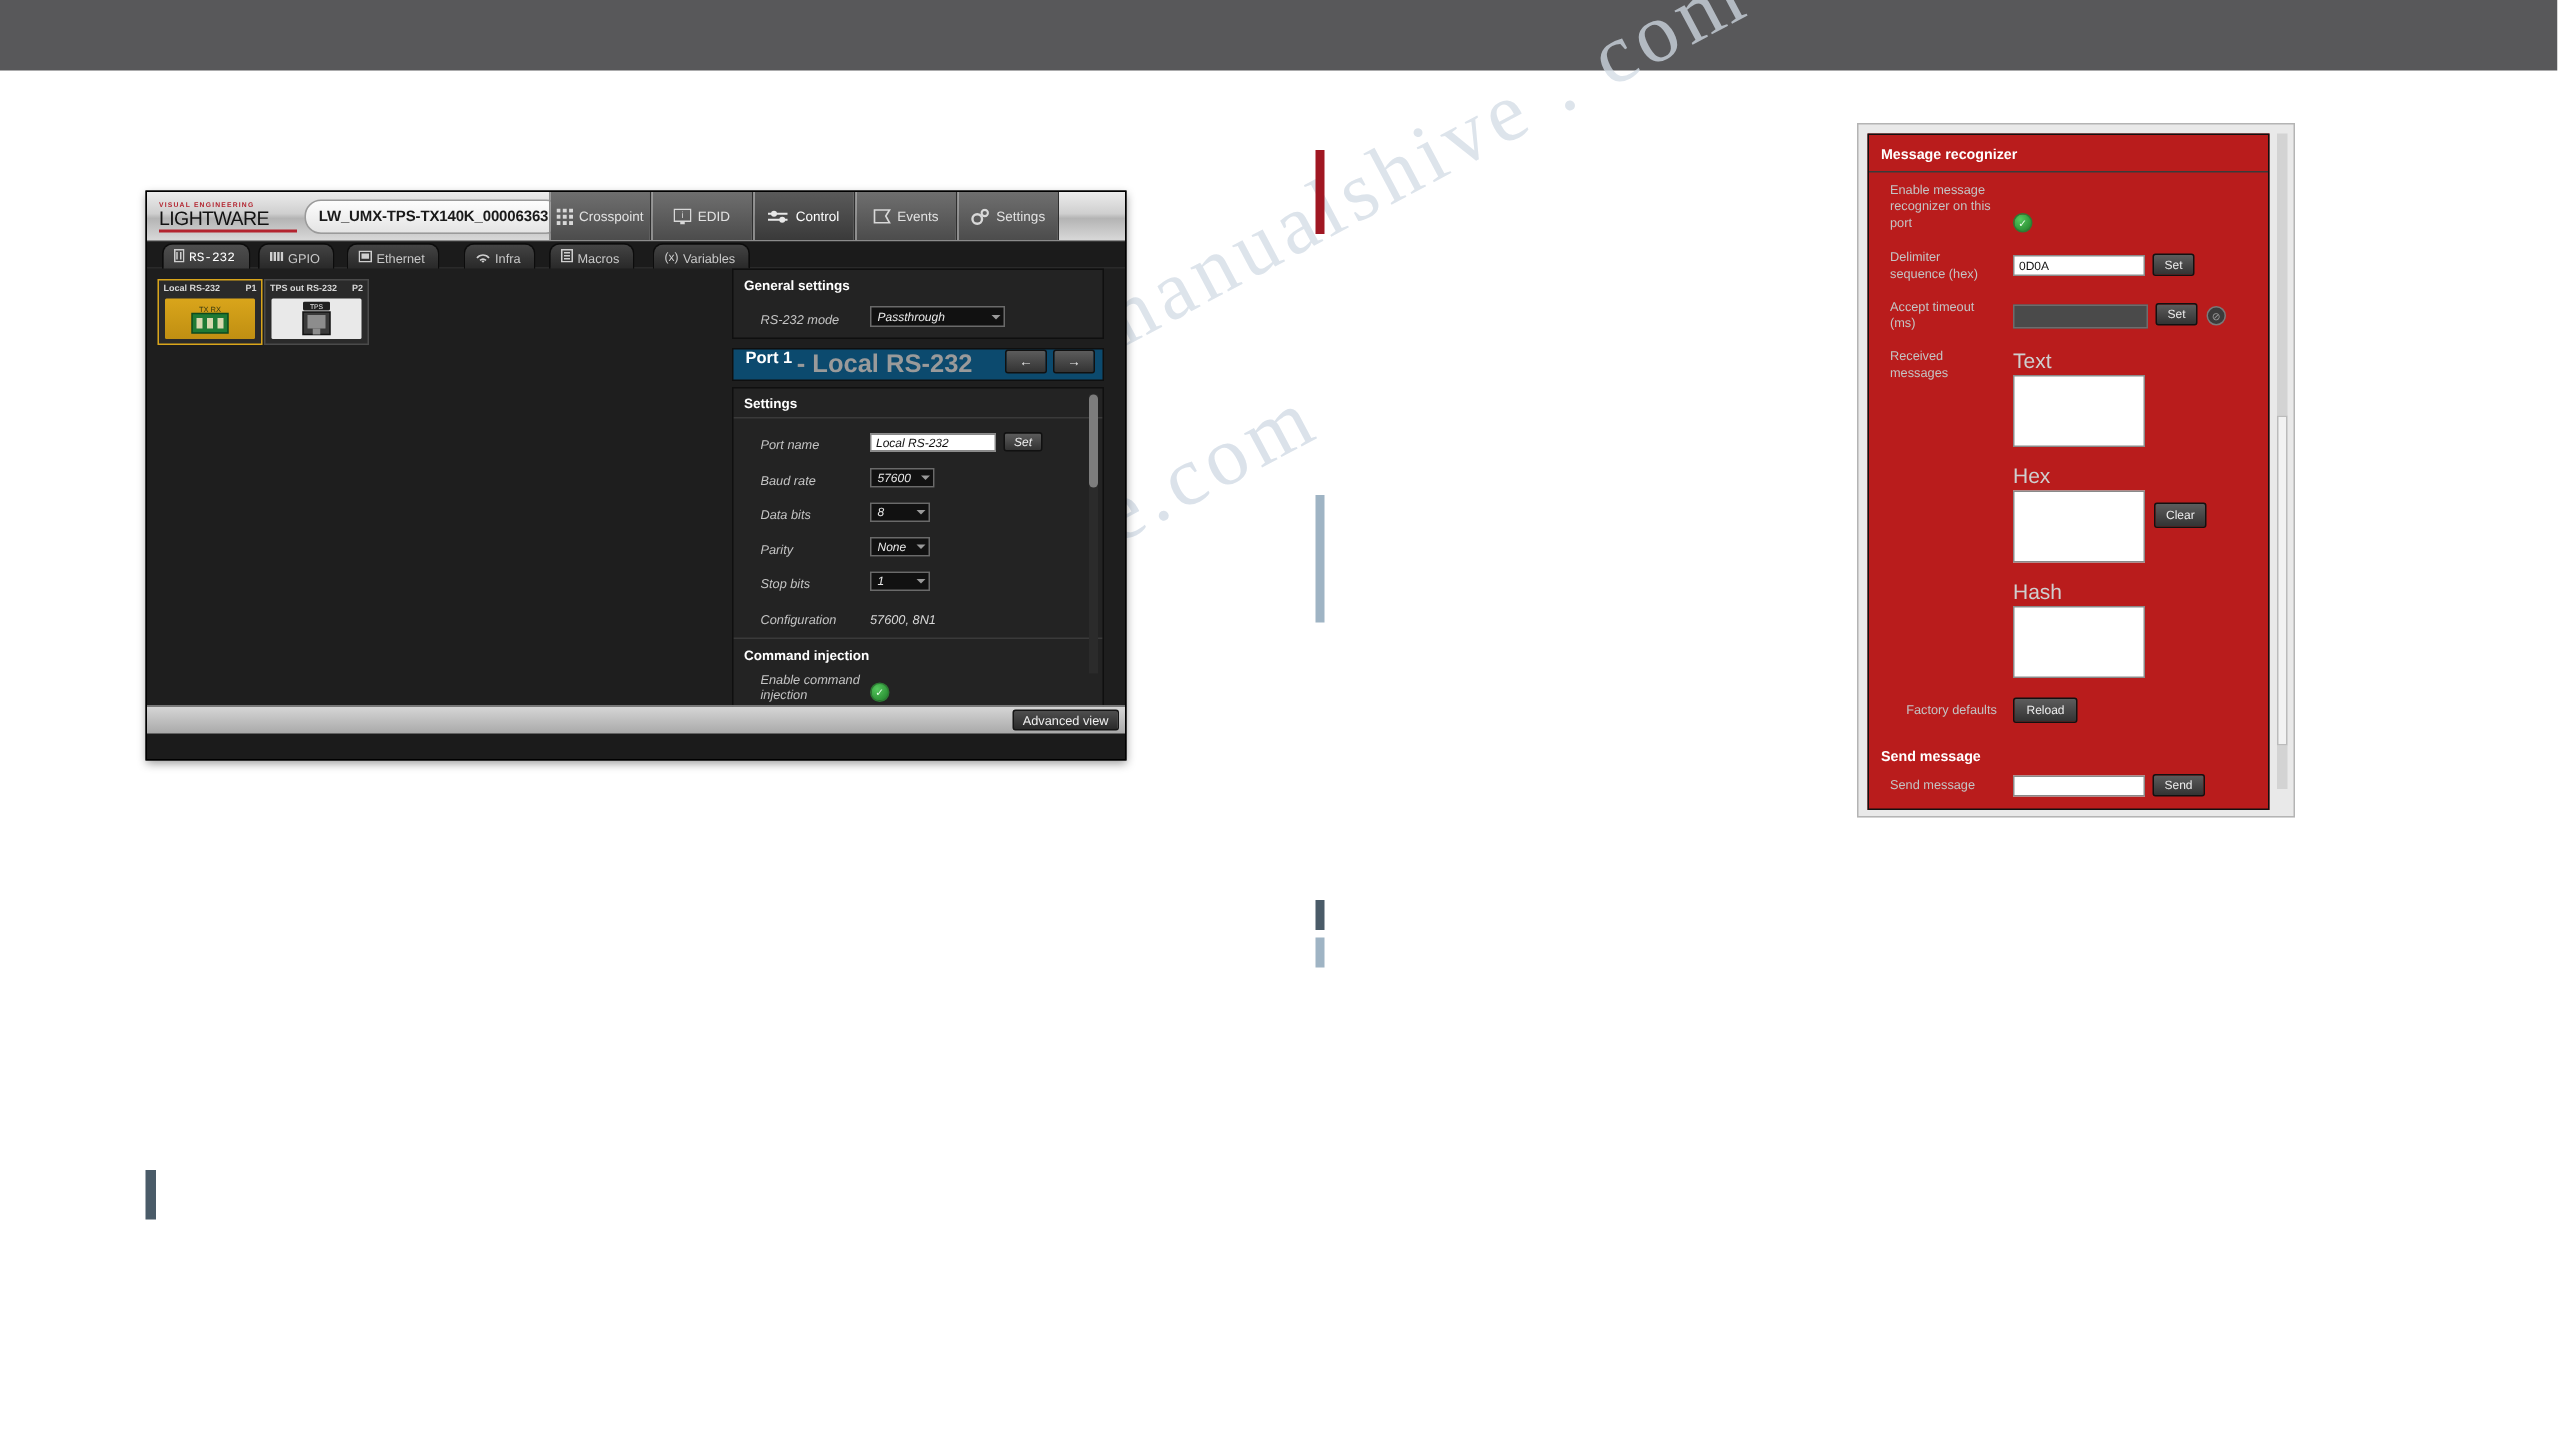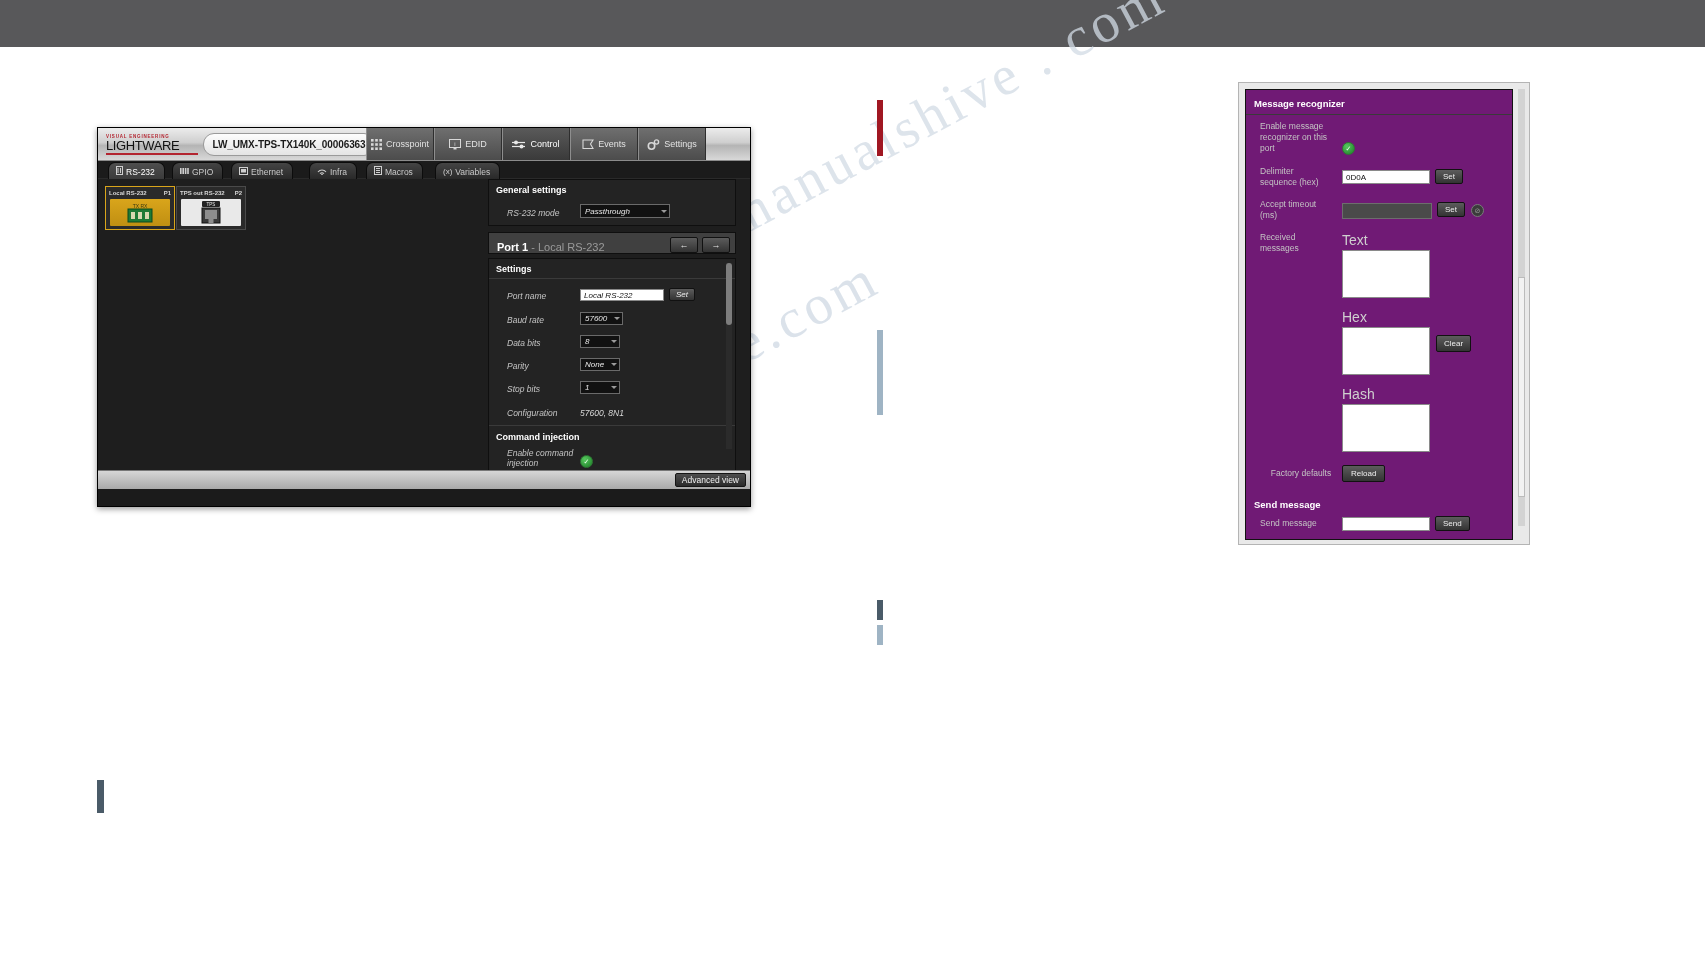--- a/index.html
+++ b/index.html
@@ -52,21 +52,21 @@
   .mtab.active{background:linear-gradient(#5a5a5a,#3a3a3a);color:#fff;}
   .mtab svg{display:block;}
 
   
   .subtabs{position:relative;height:18px;background:#1b1b1b;}
   .stab{position:absolute;top:1px;height:17px;display:flex;align-items:center;gap:3px;
      padding:0 9px 0 7px;background:linear-gradient(#444,#272727);
      border:1px solid #0c0c0c;border-bottom:none;
      border-radius:7px 7px 0 0;color:#c9c9c9;font-size:8.5px;white-space:nowrap;}
   .stab.active{background:linear-gradient(#4e4e4e,#3a3a3a);color:#fff;
-     border-bottom:2px solid #e0a819;}
+     border-bottom:2px solid #e0a819;font-family:Liberation Mono, monospace;}
   .subrule{position:absolute;left:0;top:17px;width:652px;height:2px;background:#2a2a2a;}
 
   .ldc-body{position:relative;height:310px;background:#1e1e1e;}
 
   
   .portcard{position:absolute;top:7px;width:68px;height:42px;background:#2a2a2a;
      border:1px solid #4a4a4a;}
   .pc1{left:7px;}
   .pc2{left:78px;}
   .pc-top{display:flex;justify-content:space-between;align-items:center;height:11px;
@@ -89,40 +89,40 @@
      display:flex;align-items:center;justify-content:space-between;padding:0 2px 0 4px;
      box-sizing:border-box;}
   .caret{width:0;height:0;border-left:3px solid transparent;border-right:3px solid transparent;
      border-top:3px solid #9a9a9a;}
   .btn{background:linear-gradient(#5c5c5c,#333);border:1px solid #111;color:#eee;
      font-size:8px;padding:1px 6px;border-radius:2px;}
   .check{width:11px;height:11px;border-radius:50%;border:1px solid #2d7a33;
      background:radial-gradient(circle at 35% 30%,#56c95e,#1d7d27);
      display:flex;align-items:center;justify-content:center;color:#eaffea;font-size:7px;}
 
-  .porthead{background:#404040;border:1px solid #0f0f0f;height:20px;display:flex;
-     align-items:flex-end;padding:0 5px 0 8px;margin-bottom:4px;}
+  .porthead{background:#0c4a6e;border:1px solid #0f0f0f;height:20px;display:flex;
+     align-items:flex-start;padding:0 5px 0 8px;margin-bottom:4px;}
   .porthead b{color:#fff;font-size:11px;}
-  .porthead span.dim{color:#9a9a9a;font-size:11px;margin-left:3px;}
+  .porthead span.dim{color:#9a9a9a;font-size:17px;margin-left:3px;font-weight:bold;}
   .navbtn{width:26px;height:14px;background:linear-gradient(#5c5c5c,#333);
      border:1px solid #111;border-radius:2px;color:#e6e6e6;font-size:9px;
      display:flex;align-items:center;justify-content:center;}
 
   .scrollbar{position:absolute;right:4px;top:84px;width:6px;height:186px;background:#2b2b2b;}
   .scrollthumb{position:absolute;left:0;top:0;width:6px;height:62px;background:#7d7d7d;border-radius:3px;}
 
   .ldc-footer{position:absolute;left:0;bottom:0;width:652px;height:18px;
      background:linear-gradient(#d6d6d6,#a9a9a9);border-top:1px solid #777;}
   .advbtn{position:absolute;right:4px;top:2px;background:linear-gradient(#4e4e4e,#2a2a2a);
      border:1px solid #151515;border-radius:2px;color:#f0f0f0;font-size:8.5px;padding:1px 6px;}
 
   
   .mrwin{position:absolute;left:1238px;top:82px;width:290px;height:461px;background:#e9e9e9;
      border:1px solid #b4b4b4;}
-  .mrinner{position:absolute;left:6px;top:6px;width:266px;height:449px;background:#701a75;
+  .mrinner{position:absolute;left:6px;top:6px;width:266px;height:449px;background:#b91c1c;
      border:1px solid #111;overflow:hidden;}
   .mr-hd{color:#fff;font-size:9.5px;font-weight:bold;padding:8px 0 5px 8px;
      border-bottom:1px solid #3a3a3a;}
   .mrow{display:flex;padding:3px 6px 3px 14px;}
   .mlbl{width:72px;color:#c4c4c4;font-size:8.5px;line-height:11px;}
   .mbox{background:#fff;border:1px solid #8a8a8a;}
   .mfield-lbl{color:#cfcfcf;font-size:14px;margin-bottom:2px;}
   .greyin{background:#4a4a4a;border:1px solid #6d6d6d;height:14px;}
   .circ-grey{width:11px;height:11px;border-radius:50%;border:1px solid #7a7a7a;
      background:#3b3b3b;display:flex;align-items:center;justify-content:center;

